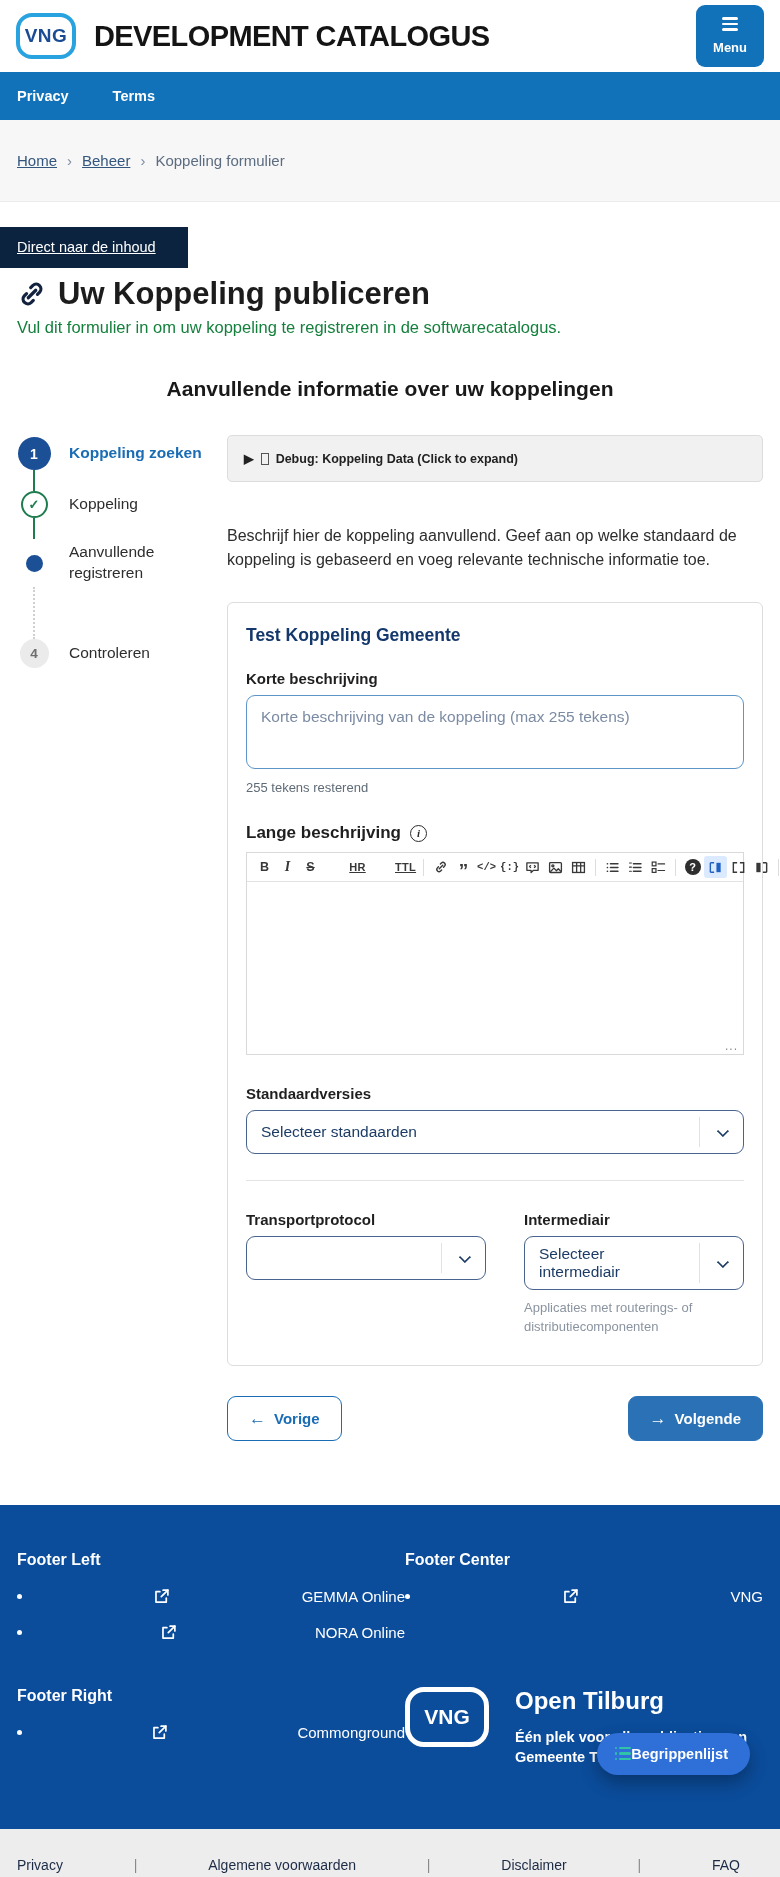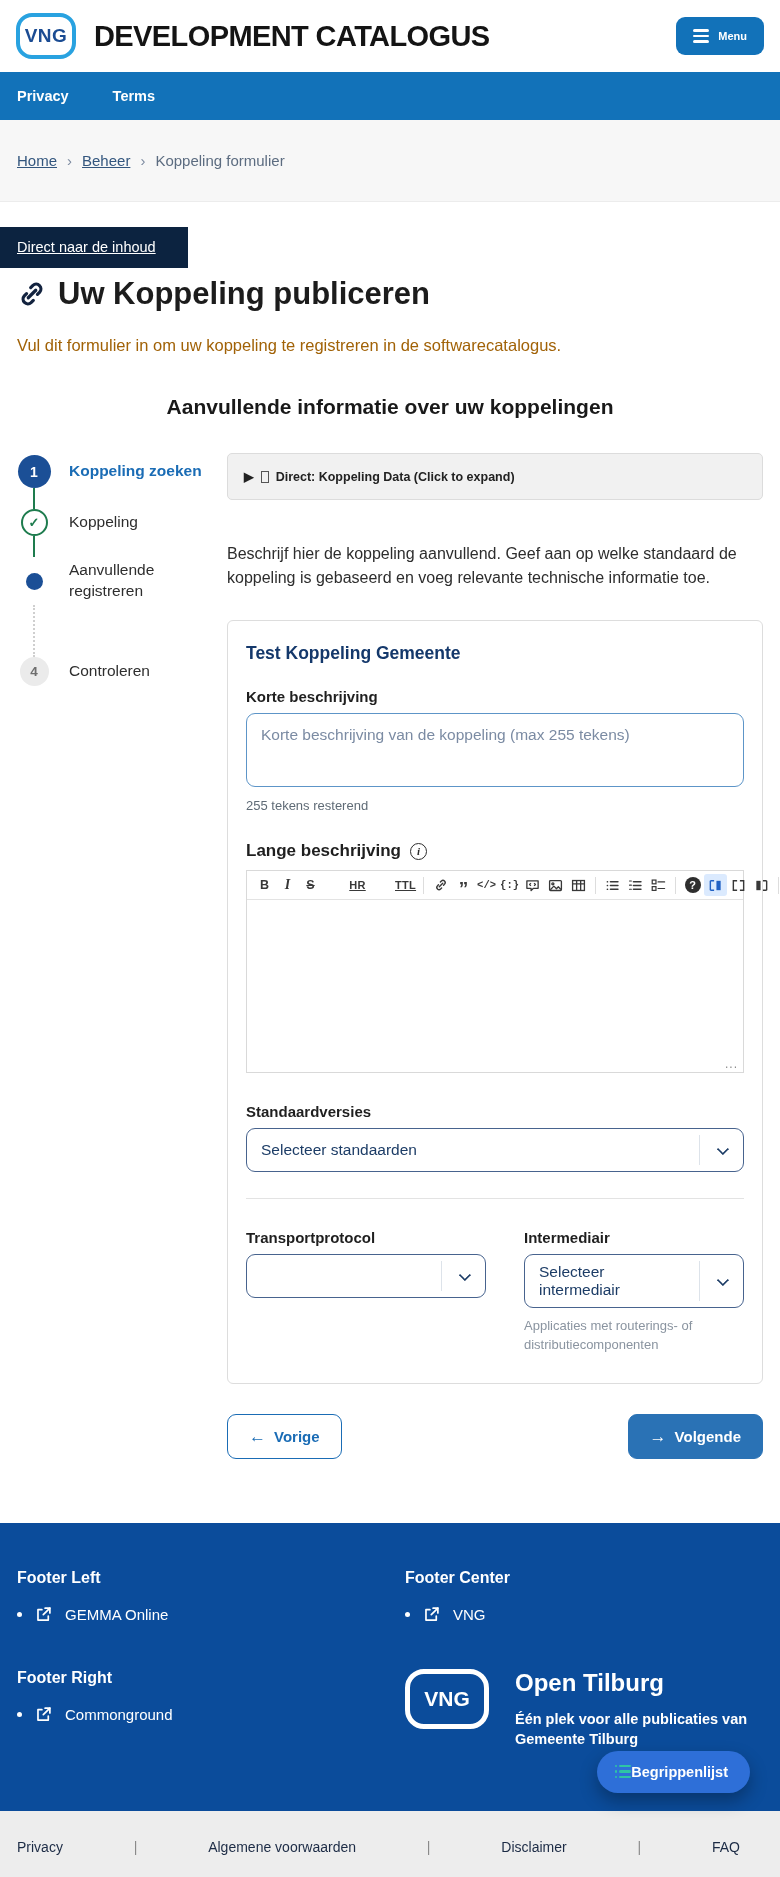--- a/index.html
+++ b/index.html
@@ -7,43 +7,43 @@
          font-family: "Liberation Sans", sans-serif; }
   a { text-decoration: none; }
 
   
   .header { height: 72px; display: flex; align-items: center; gap: 18px; padding: 0 16px; background:#fff; }
   .logo-badge { width: 60px; height: 46px; border: 4px solid #29a2e0; border-radius: 16px;
                 display: flex; align-items: center; justify-content: center;
                 color: #1b4c93; font-weight: 800; font-size: 19px; letter-spacing: .5px; flex: none; }
   .header-title { font-size: 29px; font-weight: 800; color: #141414; letter-spacing: -0.6px; flex: 1; white-space: nowrap; }
   .menu-btn { background: #1272b9; color: #fff; border: none; border-radius: 9px;
-              padding: 12px 17px; font-weight: 700; font-size: 11px;
-              display: flex; align-items: center; gap: 9px; cursor: pointer; font-family: inherit; }
+              padding: 12px 17px; font-weight: 700; font-size: 13px;
+              display: flex; align-items: center; gap: 9px; cursor: pointer; font-family: inherit; flex-direction: column; }
   .burger { display: inline-flex; flex-direction: column; gap: 3px; }
   .burger i { width: 16px; height: 2.5px; background: #fff; border-radius: 2px; }
 
   
   .navbar { background: #1272b9; height: 48px; display: flex; align-items: center; gap: 44px; padding: 0 17px; }
   .navbar a { color: #fff; font-weight: 700; font-size: 14.5px; }
 
   
   .crumb-band { background: #f7f7f7; border-bottom: 1px solid #ececec; height: 82px;
                 display: flex; align-items: center; padding: 0 17px; font-size: 15px; }
   .crumb-band a { color: #33567e; text-decoration: underline; }
   .crumb-sep { color: #7c8aa0; margin: 0 10px; }
   .crumb-current { color: #5c6c80; }
 
   
   .skip { display: inline-block; margin-top: 25px; background: #0c2340; color: #ffffff;
           padding: 12px 32px 13px 17px; font-size: 14.5px; text-decoration: underline; }
   .page-head { padding: 8px 17px 0; }
   .page-title { display: flex; align-items: center; gap: 11px; font-size: 31px; font-weight: 700; color: #1c1c1c; }
   .page-title svg { color: #13233f; flex: none; }
-  .page-subtitle { margin-top: 24px; font-size: 16.5px; color: #a16207; }
+  .page-subtitle { margin-top: 6px; font-size: 16.5px; color: #15803d; }
 
   
   .form-zone { padding: 40px 17px 0; }
   .section-title { text-align: center; font-size: 21px; font-weight: 800; color: #191919; margin-bottom: 34px; }
   .content-row { display: flex; gap: 14px; }
 
   
   .stepper { width: 196px; flex: none; padding-top: 2px; }
   .step { display: flex; align-items: center; gap: 18px; }
   .mcol { width: 34px; display: flex; justify-content: center; flex: none; }
@@ -123,21 +123,21 @@
   .btn-prev { background: #fff; border: 1.5px solid #1a6cb5; color: #1a6cb5; }
   .btn-next { background: #2a72b5; border: 1.5px solid #2a72b5; color: #fff; }
   .btn .arrow { font-size: 17px; line-height: 1; }
 
   
   .footer { margin-top: 64px; background: #0b4c9b; color: #fff; padding: 46px 17px 62px; position: relative; }
   .f-row { display: flex; }
   .f-col-a { width: 388px; flex: none; }
   .f-col-b { flex: 1; }
   .f-head { font-size: 16px; font-weight: 800; }
-  .f-item { display: flex; align-items: center; gap: 13px; margin-top: 19px; font-size: 15px; }
+  .f-item { display: flex; align-items: center; gap: 13px; margin-top: 19px; font-size: 15px; justify-content: space-between; }
   .f-bullet { width: 5px; height: 5px; border-radius: 50%; background: #fff; flex: none; }
   .f-item a { color: #fff; }
   .f-item svg { flex: none; }
   .f-row2 { margin-top: 46px; }
   .brand { display: flex; gap: 26px; align-items: flex-start; }
   .brand-logo { width: 84px; height: 60px; border: 5px solid #fff; border-radius: 19px; flex: none;
                 display: flex; align-items: center; justify-content: center;
                 color: #fff; font-weight: 800; font-size: 21px; }
   .brand-title { font-size: 24px; font-weight: 800; }
   .brand-tag { margin-top: 12px; font-size: 14.5px; font-weight: 600; line-height: 1.4; max-width: 250px; }
@@ -243,21 +243,21 @@
             <span class="m-num4">4</span>
           </span>
         <span class="step-label">Controleren</span>
       </div>
     </div>
 
     <div class="main-col">
       <div class="debug-box">
         <span>▶</span>
         <span class="tofu"></span>
-        <span>Direct: Koppeling Data (Click to expand)</span>
+        <span>Debug: Koppeling Data (Click to expand)</span>
       </div>
 
       <p class="intro">Beschrijf hier de koppeling aanvullend. Geef aan op welke standaard de koppeling is gebaseerd en voeg relevante technische informatie toe.</p>
 
       <div class="card">
         <div class="card-title">Test Koppeling Gemeente</div>
 
         <div class="field-label">Korte beschrijving</div>
         <textarea class="korte-area" placeholder="Korte beschrijving van de koppeling (max 255 tekens)" style=""></textarea>
         <div class="char-helper">255 tekens resterend</div>
@@ -415,20 +415,29 @@
       <div class="f-head">Footer Left</div>
       <div class="f-item">
         <span class="f-bullet"></span>
         <svg width="17" height="17" viewBox="0 0 16 16" fill="none" stroke="#fff" stroke-width="1.6" stroke-linecap="round" stroke-linejoin="round">
           <path d="M6.5 3.5H2.8v9.7h9.7V9.5"></path>
             <path d="M9.5 2h4.5v4.5"></path>
             <path d="M14 2L7.8 8.2"></path>
         </svg>
         <a href="#">GEMMA Online</a>
       </div>
+      <div class="f-item">
+        <span class="f-bullet"></span>
+        <svg width="17" height="17" viewBox="0 0 16 16" fill="none" stroke="#fff" stroke-width="1.6" stroke-linecap="round" stroke-linejoin="round">
+          <path d="M6.5 3.5H2.8v9.7h9.7V9.5"></path>
+            <path d="M9.5 2h4.5v4.5"></path>
+            <path d="M14 2L7.8 8.2"></path>
+        </svg>
+        <a href="#">NORA Online</a>
+      </div>
     </div>
     <div class="f-col-b">
       <div class="f-head">Footer Center</div>
       <div class="f-item">
         <span class="f-bullet"></span>
         <svg width="17" height="17" viewBox="0 0 16 16" fill="none" stroke="#fff" stroke-width="1.6" stroke-linecap="round" stroke-linejoin="round">
           <path d="M6.5 3.5H2.8v9.7h9.7V9.5"></path>
             <path d="M9.5 2h4.5v4.5"></path>
             <path d="M14 2L7.8 8.2"></path>
         </svg>

